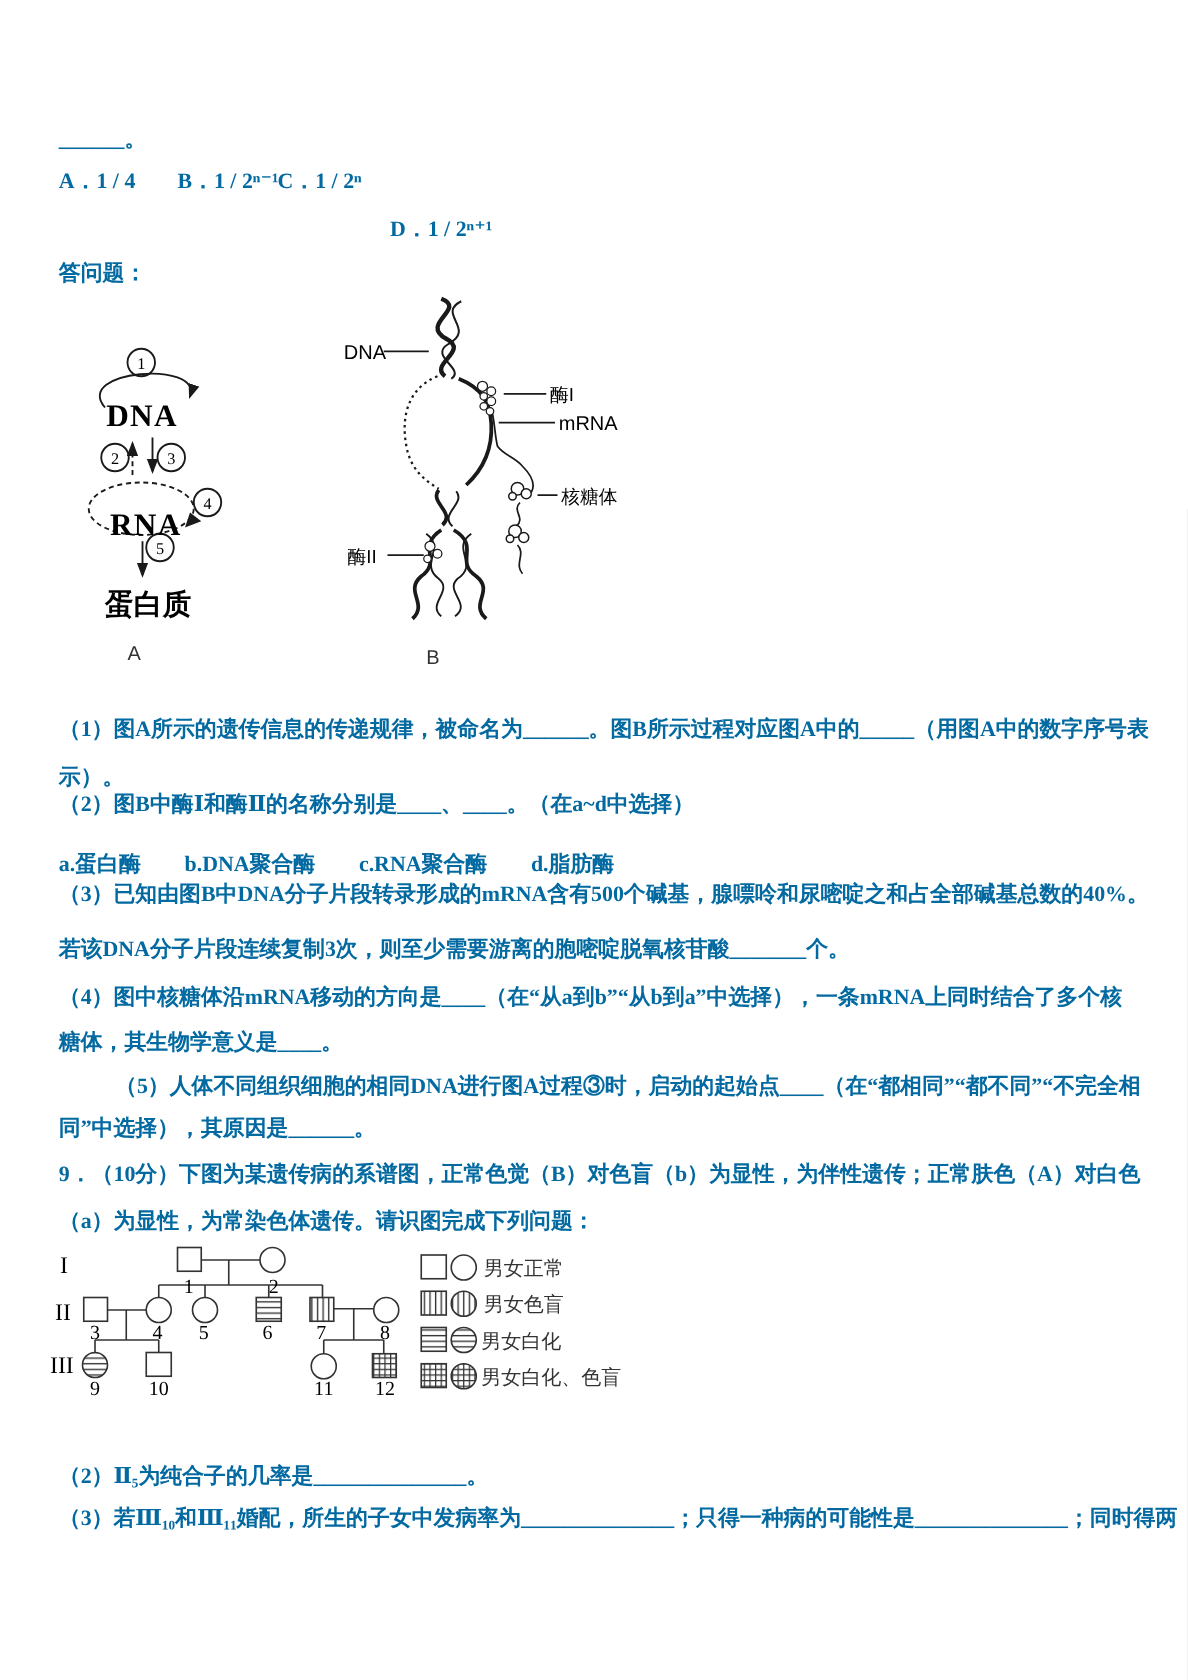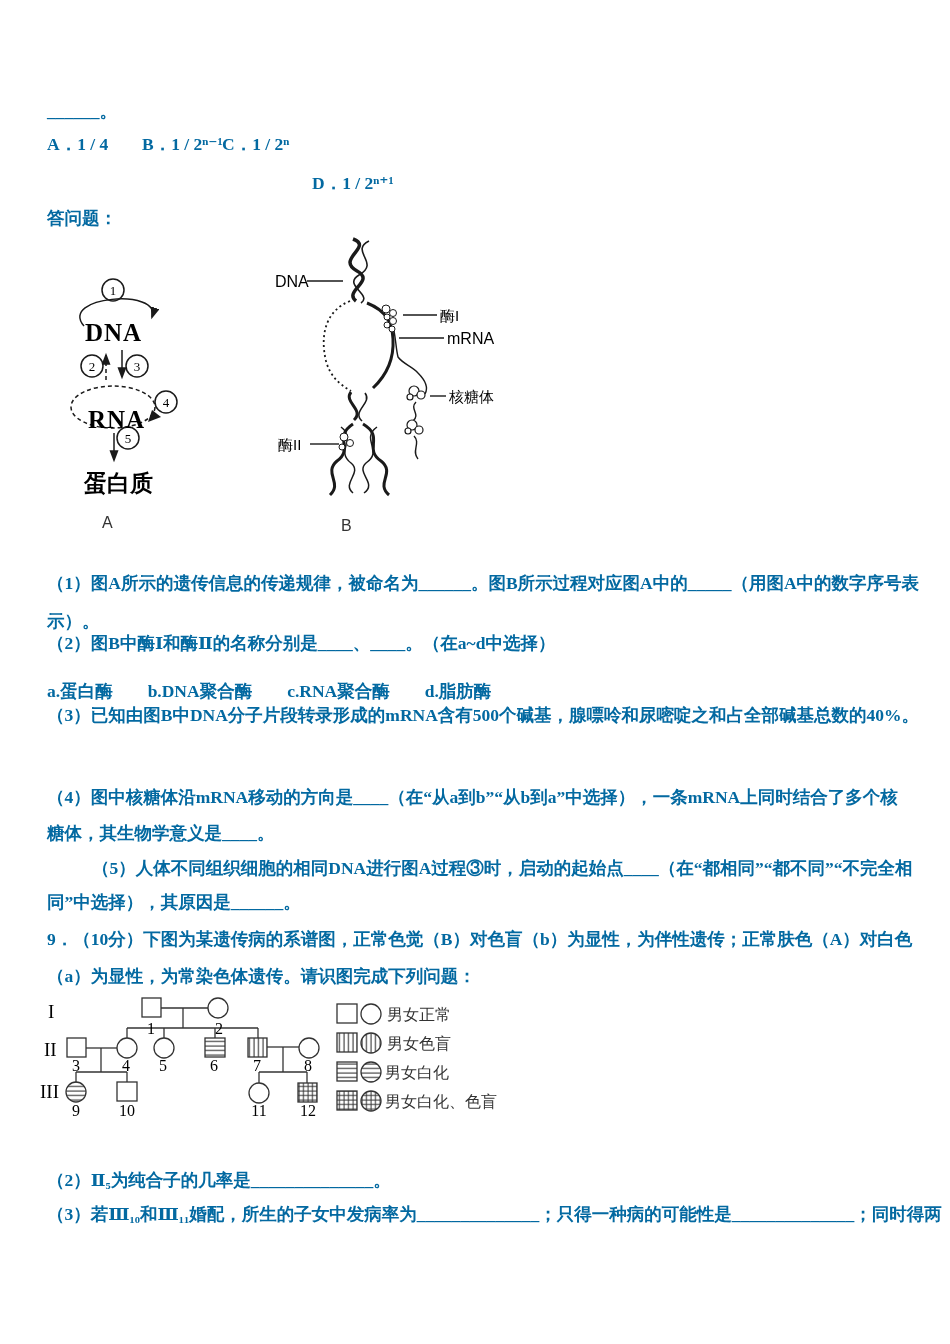--- a/index.html
+++ b/index.html
@@ -109,20 +109,21 @@
     <text class="sans" x="449" y="402" font-size="15">核糖体</text>
     <text class="sans" x="278" y="450" font-size="15">酶II</text>
     <text class="sans" x="341" y="531" font-size="16" fill="#333">B</text>
   </svg>
 
   <div class="tline" style="left:47px;top:573px;">（1）图A所示的遗传信息的传递规律，被命名为______。图B所示过程对应图A中的_____（用图A中的数字序号表</div>
   <div class="tline" style="left:47px;top:611px;">示）。</div>
   <div class="tline" style="left:47px;top:633px;">（2）图B中酶Ⅰ和酶Ⅱ的名称分别是____、____。（在a~d中选择）</div>
   <div class="tline" style="left:47px;top:681px;">a.蛋白酶　　b.DNA聚合酶　　c.RNA聚合酶　　d.脂肪酶</div>
   <div class="tline" style="left:47px;top:673px;margin-top:32px;">（3）已知由图B中DNA分子片段转录形成的mRNA含有500个碱基，腺嘌呤和尿嘧啶之和占全部碱基总数的40%。</div>
+  <div class="tline" style="left:47px;top:749px;">若该DNA分子片段连续复制3次，则至少需要游离的胞嘧啶脱氧核苷酸_______个。</div>
   <div class="tline" style="left:47px;top:787px;">（4）图中核糖体沿mRNA移动的方向是____（在“从a到b”“从b到a”中选择），一条mRNA上同时结合了多个核</div>
   <div class="tline" style="left:47px;top:823px;">糖体，其生物学意义是____。</div>
   <div class="tline" style="left:60px;top:858px;margin-left:32px;">（5）人体不同组织细胞的相同DNA进行图A过程③时，启动的起始点____（在“都相同”“都不同”“不完全相</div>
   <div class="tline" style="left:47px;top:892px;">同”中选择），其原因是______。</div>
 
   <div class="tline" style="left:47px;top:929px;">9．（10分）下图为某遗传病的系谱图，正常色觉（B）对色盲（b）为显性，为伴性遗传；正常肤色（A）对白色</div>
   <div class="tline" style="left:47px;top:966px;">（a）为显性，为常染色体遗传。请识图完成下列问题：</div>
 
   <svg class="figsvg" style="left:36px;top:993px;" width="480" height="132" viewBox="36 993 480 132">
     <defs>

